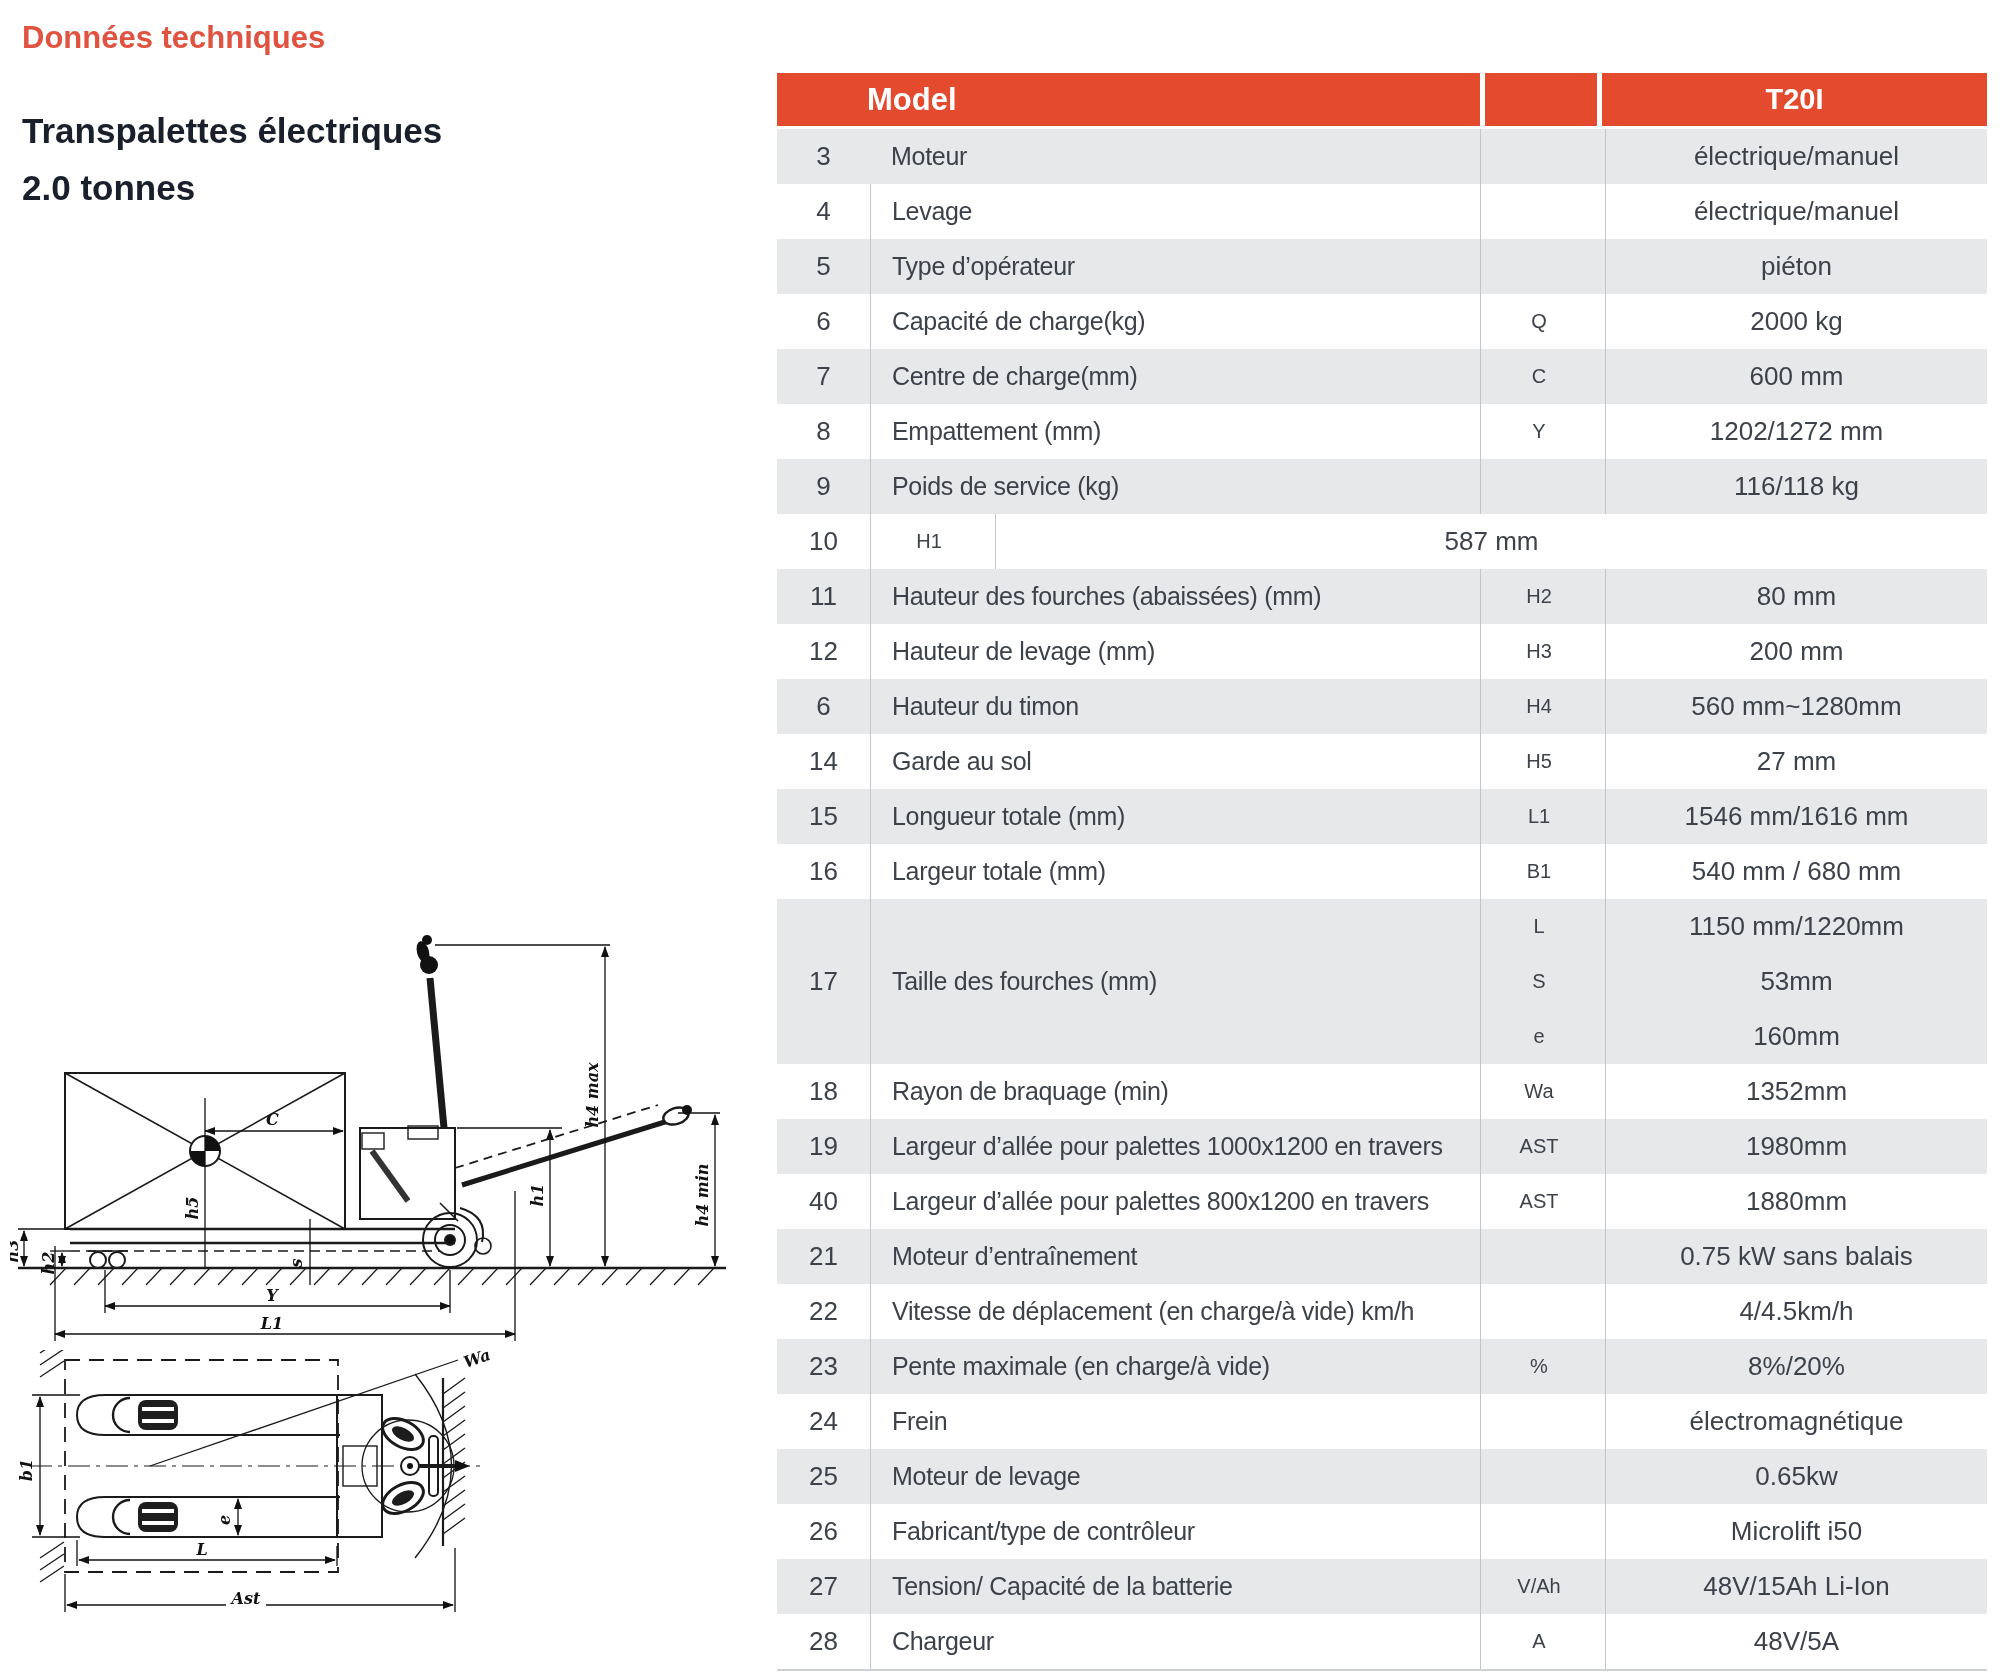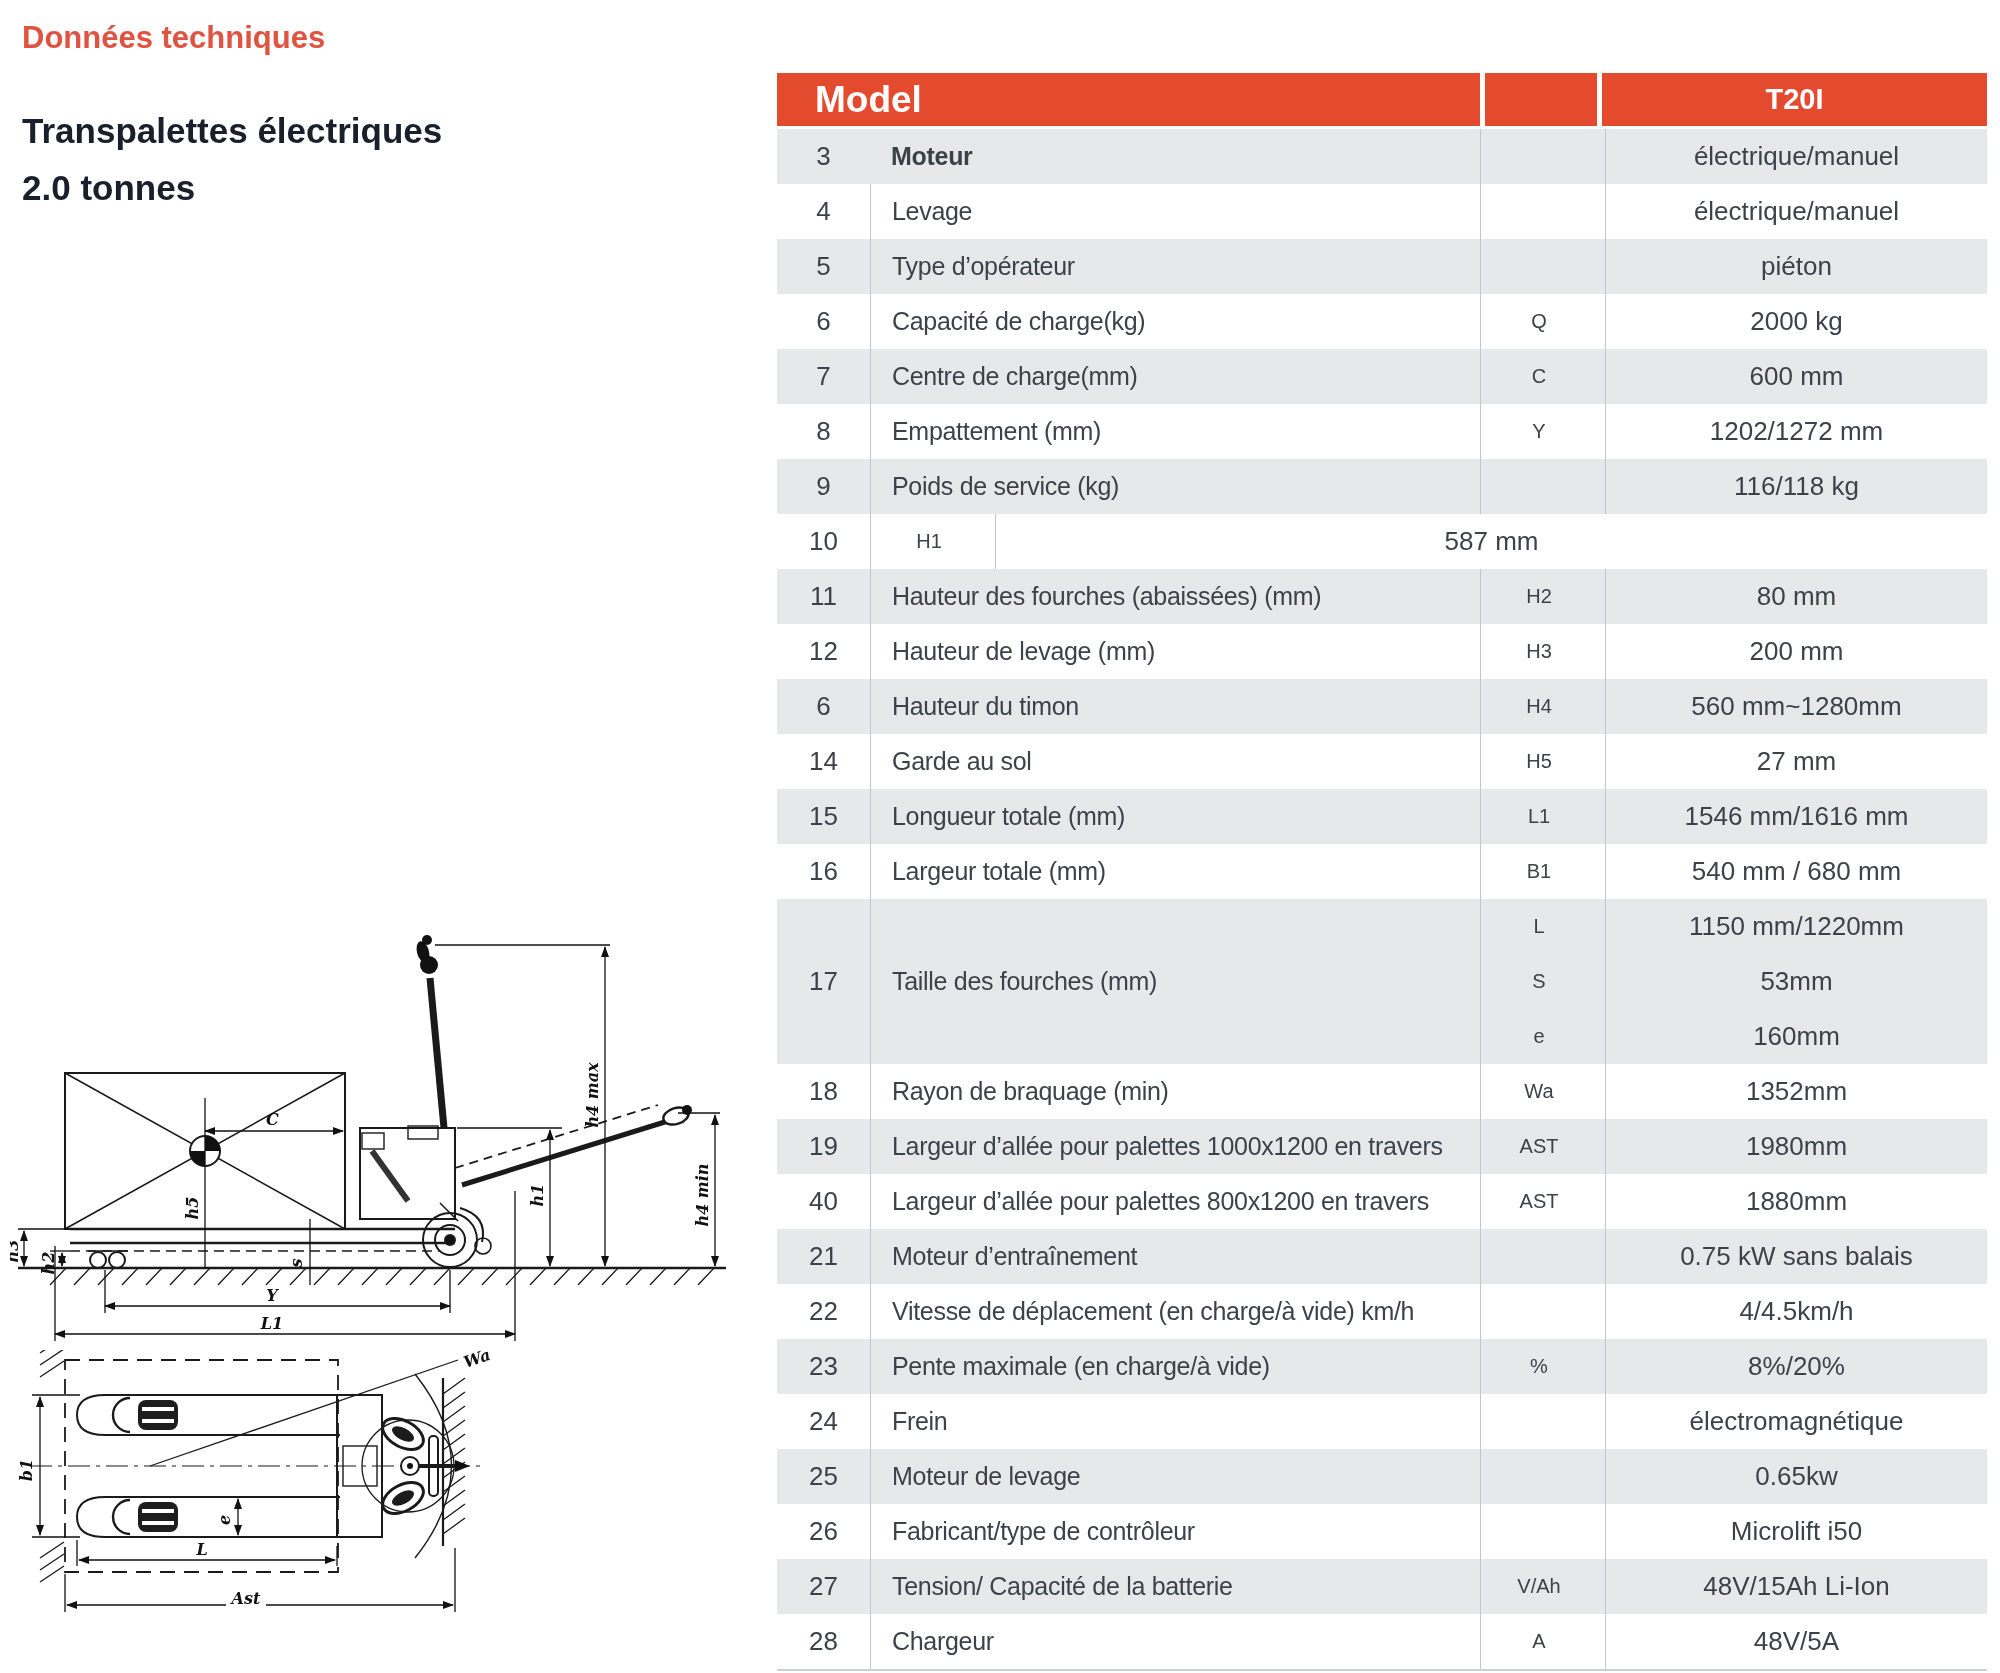--- a/index.html
+++ b/index.html
@@ -6,37 +6,37 @@
   body{width:2000px;height:1673px;background:#ffffff;position:relative;
        font-family:"Liberation Sans",sans-serif;color:#3d424a;overflow:hidden;}
 
   .page-title{position:absolute;left:22px;top:20px;font-size:31px;font-weight:700;
               color:var(--title,#df5340);}
   .page-subtitle{position:absolute;left:22px;top:102px;font-size:35px;font-weight:700;
               color:var(--subtitle,#1a202b);line-height:57px;}
 
   .spec-table{position:absolute;left:777px;top:73px;width:1210px;}
   .thead{display:flex;height:53px;}
-  .th-model{width:703px;background:var(--accent,#e44a2d);color:#fff;font-size:37px;
-            font-weight:700;display:flex;align-items:center;padding-left:38px;
+  .th-model{width:703px;background:var(--accent,#e44a2d);color:#fff;font-size:31px;
+            font-weight:700;display:flex;align-items:center;padding-left:90px;
             box-sizing:border-box;}
   .th-gap{width:5px;background:#fff;}
   .th-sym{width:112px;background:var(--accent,#e44a2d);}
   .th-val{flex:1;background:var(--accent,#e44a2d);color:#fff;font-size:29px;
           font-weight:700;display:flex;align-items:center;justify-content:center;}
 
   .trows{margin-top:3px;border-bottom:2px solid #cdd0d4;}
   .trow{display:flex;height:55px;font-size:26px;}
   .trow.tall{height:165px;}
   .trow.alt{background:var(--row_alt,#e6e8ea);}
   .c-num{width:93px;display:flex;align-items:center;justify-content:center;}
   .c-label{width:610px;border-left:1px solid var(--line,#c2c6ca);display:flex;
            align-items:center;padding-left:21px;box-sizing:border-box;
            font-size:25px;letter-spacing:-0.3px;}
-  .c-label.nosep{border-left:none;font-weight:bold;}
+  .c-label.nosep{border-left:none;}
   .c-sym{width:117px;border-left:1px solid var(--line,#c2c6ca);display:flex;
          align-items:center;justify-content:center;font-size:20px;box-sizing:border-box;}
   .c-val{flex:1;border-left:1px solid var(--line,#c2c6ca);display:flex;
          align-items:center;justify-content:center;box-sizing:border-box;margin-left:8px;}
   .c-sym.stack,.c-val.stack{flex-direction:column;align-items:stretch;padding:0;}
   .subcell{flex:1;display:flex;align-items:center;justify-content:center;}
 
   .drawing{position:absolute;}
   #side-view{left:10px;top:933px;}
   #top-view{left:10px;top:1350px;}

